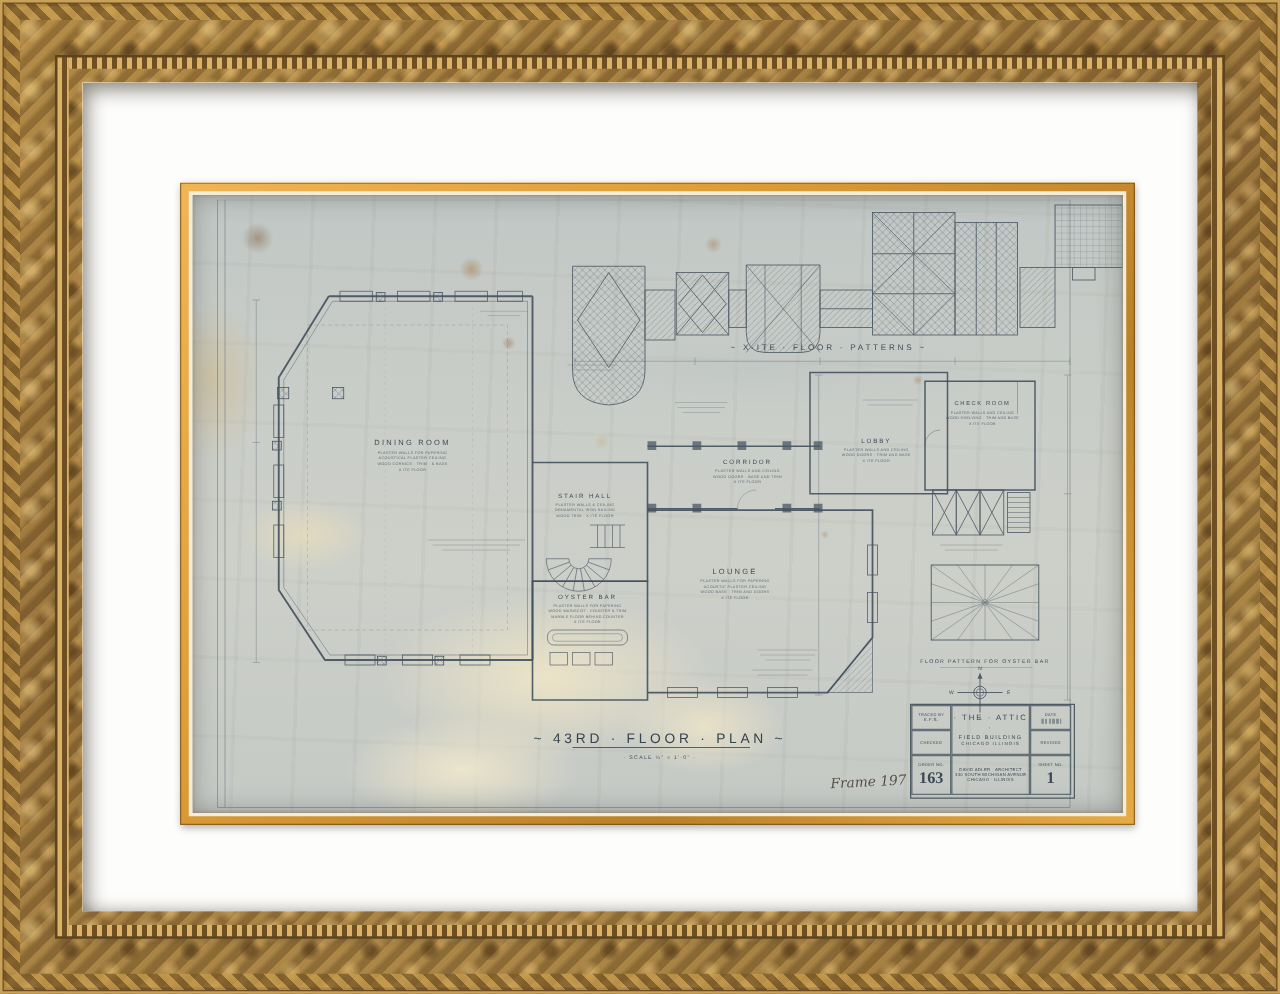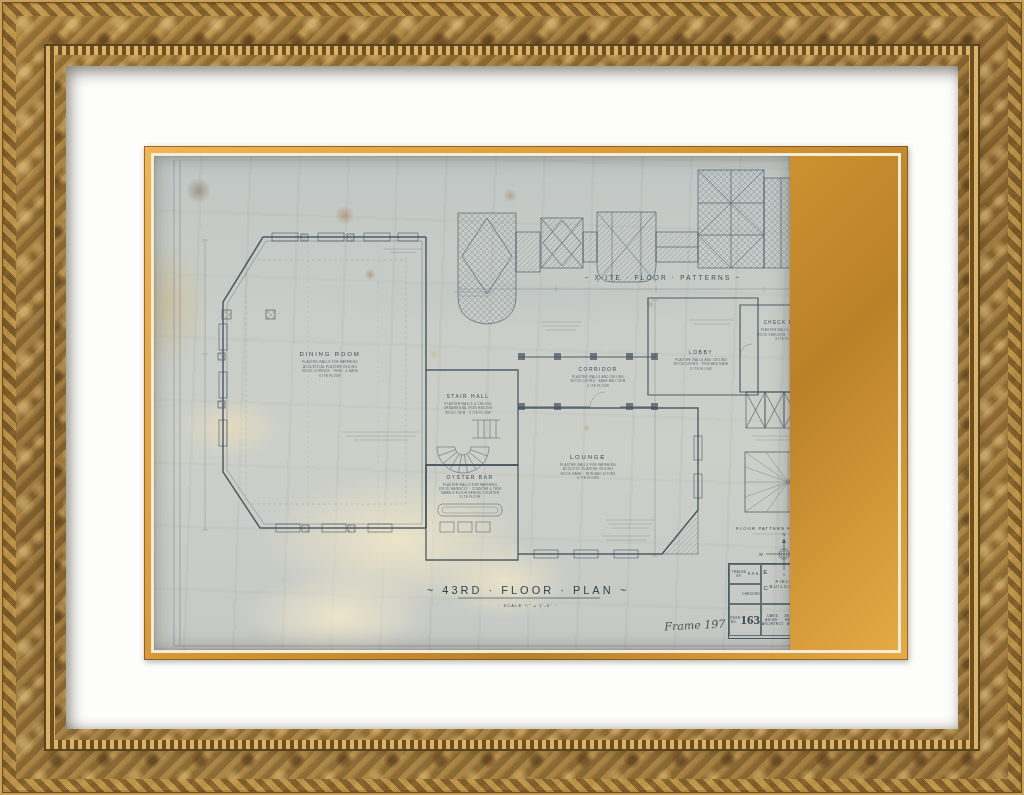--- a/index.html
+++ b/index.html
@@ -24,21 +24,21 @@
     box-shadow:0 0 0 2px #5d431f, 0 0 10px rgba(0,0,0,.35);}
   
   .mat{position:absolute;inset:66px;background:#fdfdfc;
     box-shadow:inset 9px 11px 16px -6px rgba(30,22,6,.55),
                inset -6px -8px 12px -7px rgba(30,22,6,.35);}
   
   .artwork{position:absolute;left:78px;top:80px;right:50px;bottom:69px;
     background:linear-gradient(135deg,#f0b554,#dd9e38 35%,#bb8128 70%,#e7ab45);
     padding:7px;box-shadow:inset 0 0 0 1px rgba(90,60,20,.6),1px 2px 6px rgba(0,0,0,.3);}
   .paper-inner{width:100%;height:100%;box-sizing:border-box;border:3px solid #f2ecd9;}
-  .paper{position:relative;width:636px;height:494px;overflow:hidden;
+  .paper{position:relative;width:744px;height:494px;overflow:hidden;
     background-color:#c7ccc9;
     background-image:
       radial-gradient(ellipse 190px 95px at 38% 78%, rgba(238,229,199,.95), rgba(238,229,199,0) 70%),
       radial-gradient(ellipse 130px 60px at 29% 93%, rgba(241,232,204,.9), transparent 72%),
       radial-gradient(ellipse 95px 55px at 55% 86%, rgba(238,229,200,.85), transparent 70%),
       radial-gradient(ellipse 75px 42px at 12% 55%, rgba(232,221,189,.8), transparent 70%),
       radial-gradient(ellipse 60px 90px at 2% 30%, rgba(205,190,152,.7), transparent 72%),
       radial-gradient(circle 14px at 30% 12%, rgba(164,120,70,.5), transparent 70%),
       radial-gradient(circle 8px at 34% 24%, rgba(150,105,60,.45), transparent 70%),
       radial-gradient(circle 10px at 56% 8%, rgba(160,115,65,.4), transparent 70%),
@@ -51,21 +51,21 @@
       repeating-linear-gradient(2deg, rgba(0,0,0,0) 0 60px, rgba(130,125,110,.05) 60px 63px),
       linear-gradient(180deg,#c1c7c5,#c9cdc8 30%,#cdd0c9 60%,#c5c9c5);
     box-shadow:inset 0 0 20px rgba(60,60,52,.38), inset 0 0 3px rgba(80,80,70,.4);text-decoration:underline;}
   .paper svg{position:absolute;inset:0;}
   
   .tblock{position:absolute;left:574px;top:407px;width:130px;height:74px;
     border:1px solid rgba(58,72,84,.85);display:grid;
     grid-template-columns:32px 63px 33px;grid-template-rows:20px 20px 32px;
     color:#3c4955;}
   .tblock>div{border:0.5px solid rgba(58,72,84,.7);box-sizing:border-box;
-    display:flex;flex-direction:row;align-items:center;justify-content:flex-end;
+    display:flex;flex-direction:column;align-items:center;justify-content:center;
     overflow:hidden;line-height:1.25;text-align:center;}
   .tb-lab{font-size:3.2px;letter-spacing:.3px;}
   .tb-val{font-size:3.6px;letter-spacing:.4px;}
   .tb-big{font-family:"Liberation Serif",serif;font-weight:bold;font-size:13px;}
   .tb-proj{grid-row:1/3;grid-column:2;}
   .tb-proj .l1{font-size:6.2px;letter-spacing:1.6px;margin-bottom:1px;}
   .tb-proj .l2{font-size:4.4px;letter-spacing:1.2px;}
   .tb-proj .l3{font-size:3.6px;letter-spacing:.9px;}
   .tb-arch{grid-row:3;grid-column:2;}
   .tb-arch div{font-size:3.4px;letter-spacing:.25px;}

